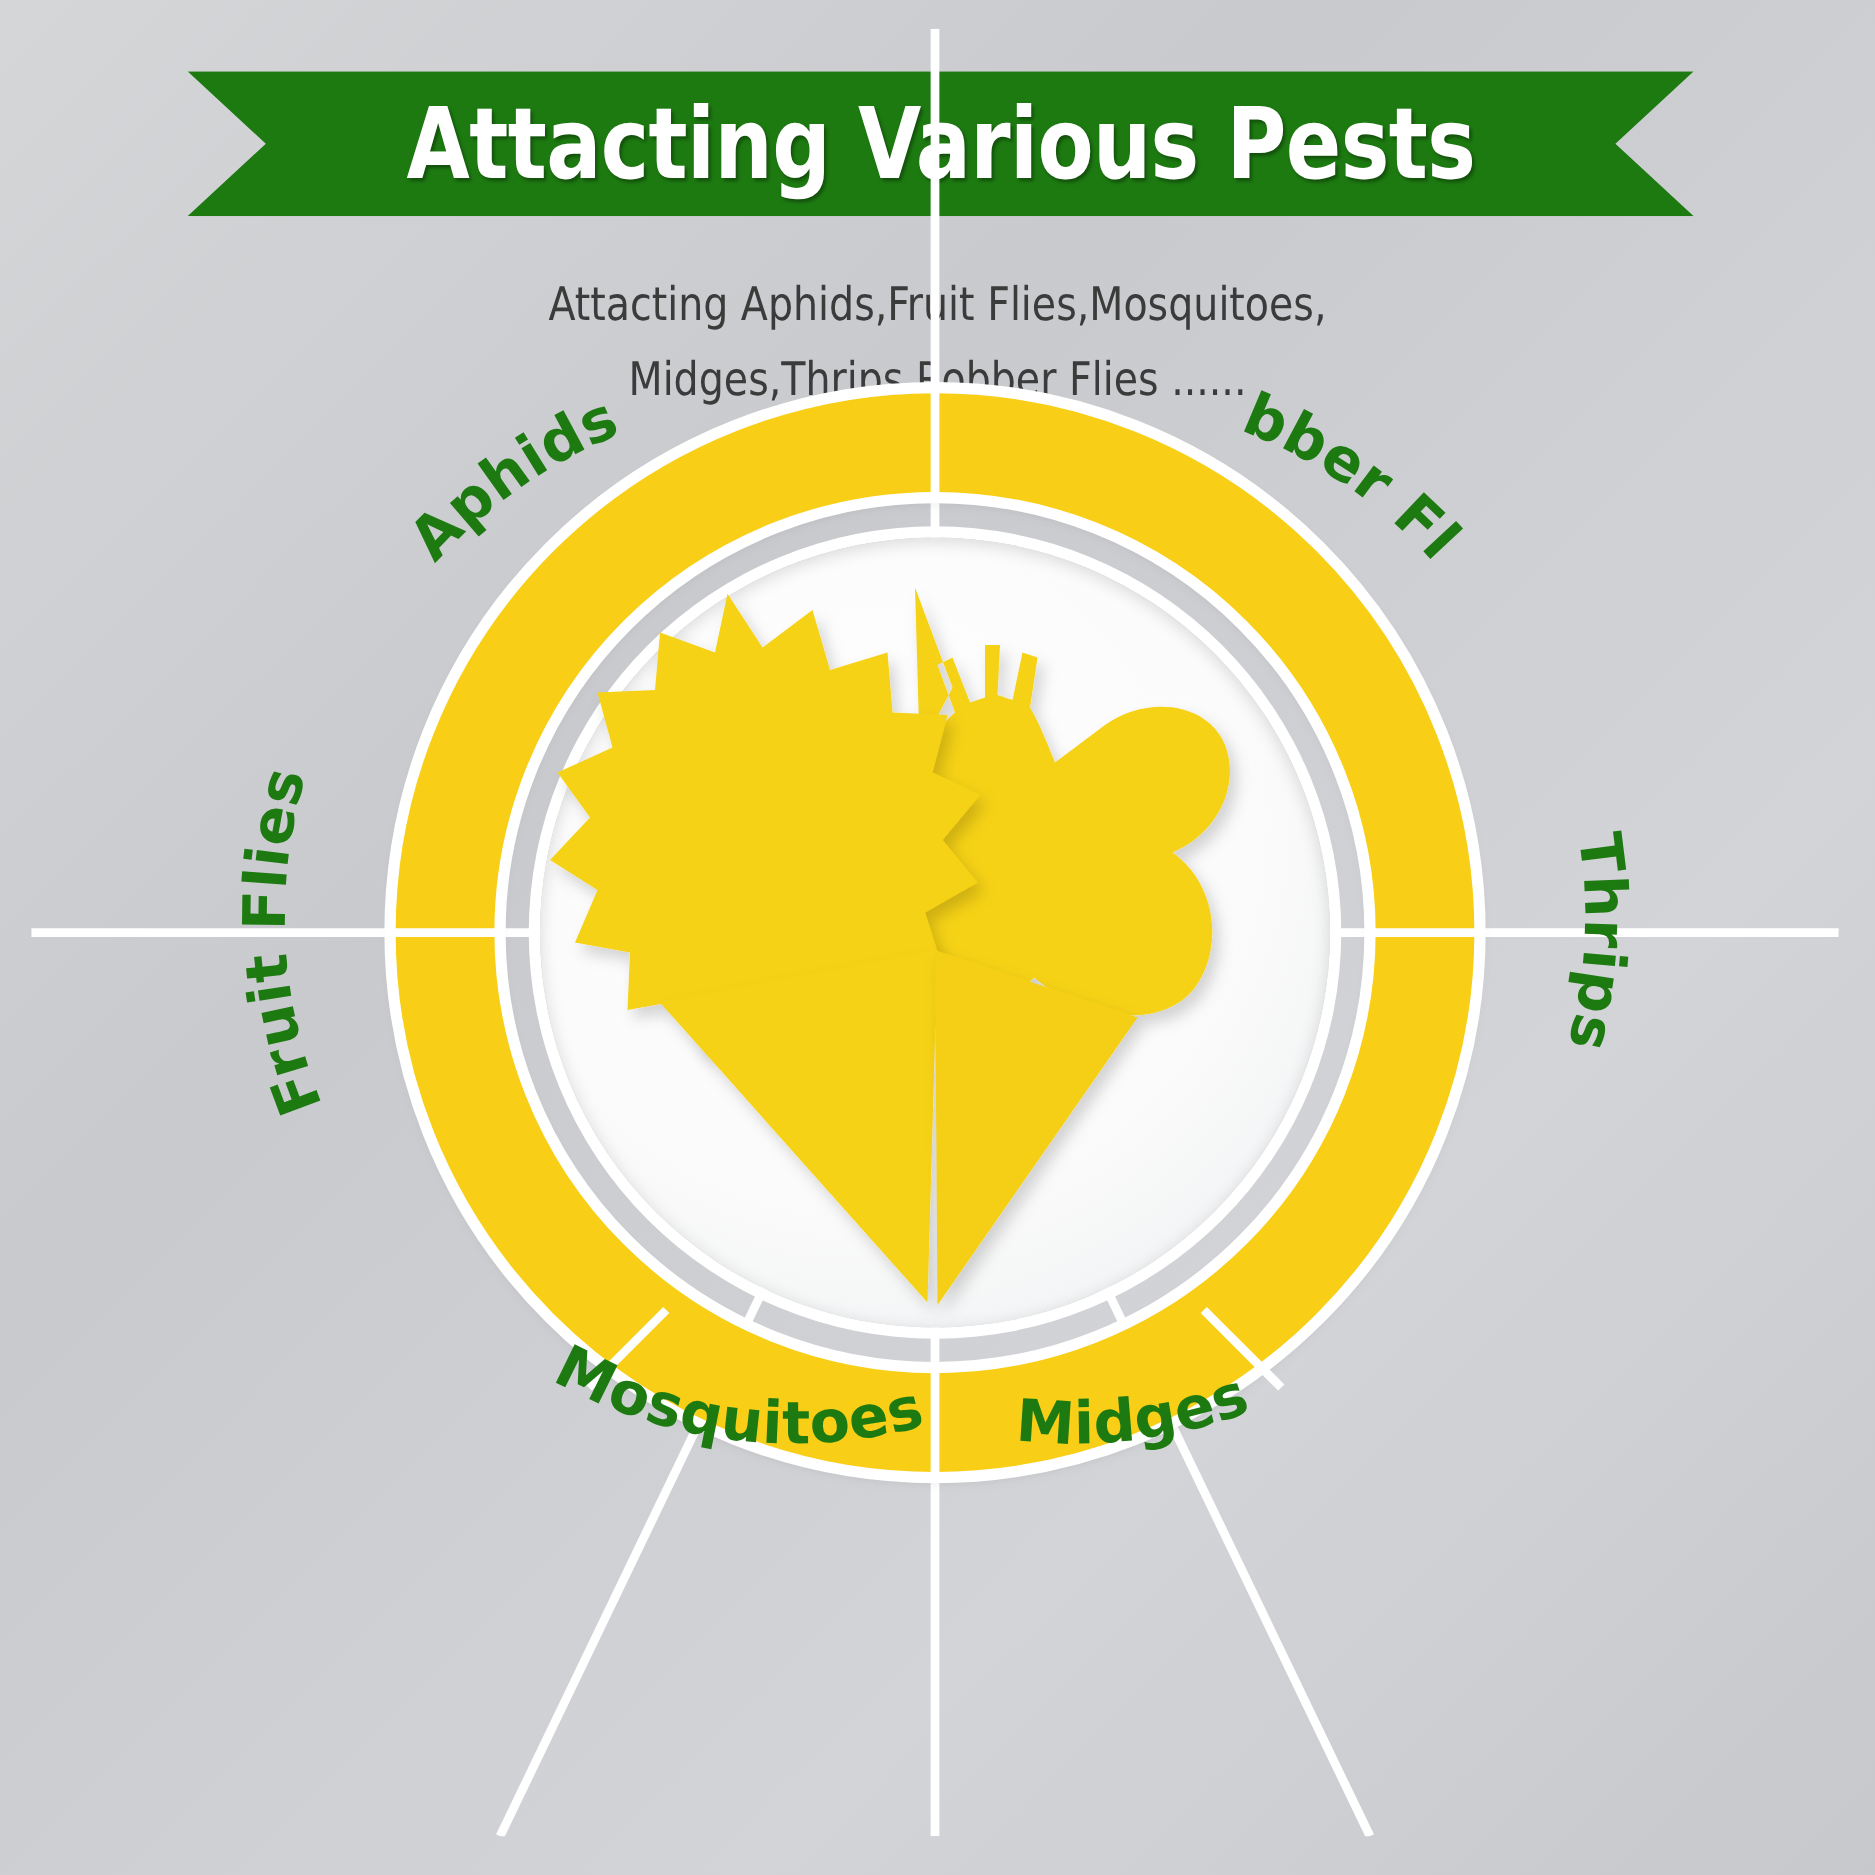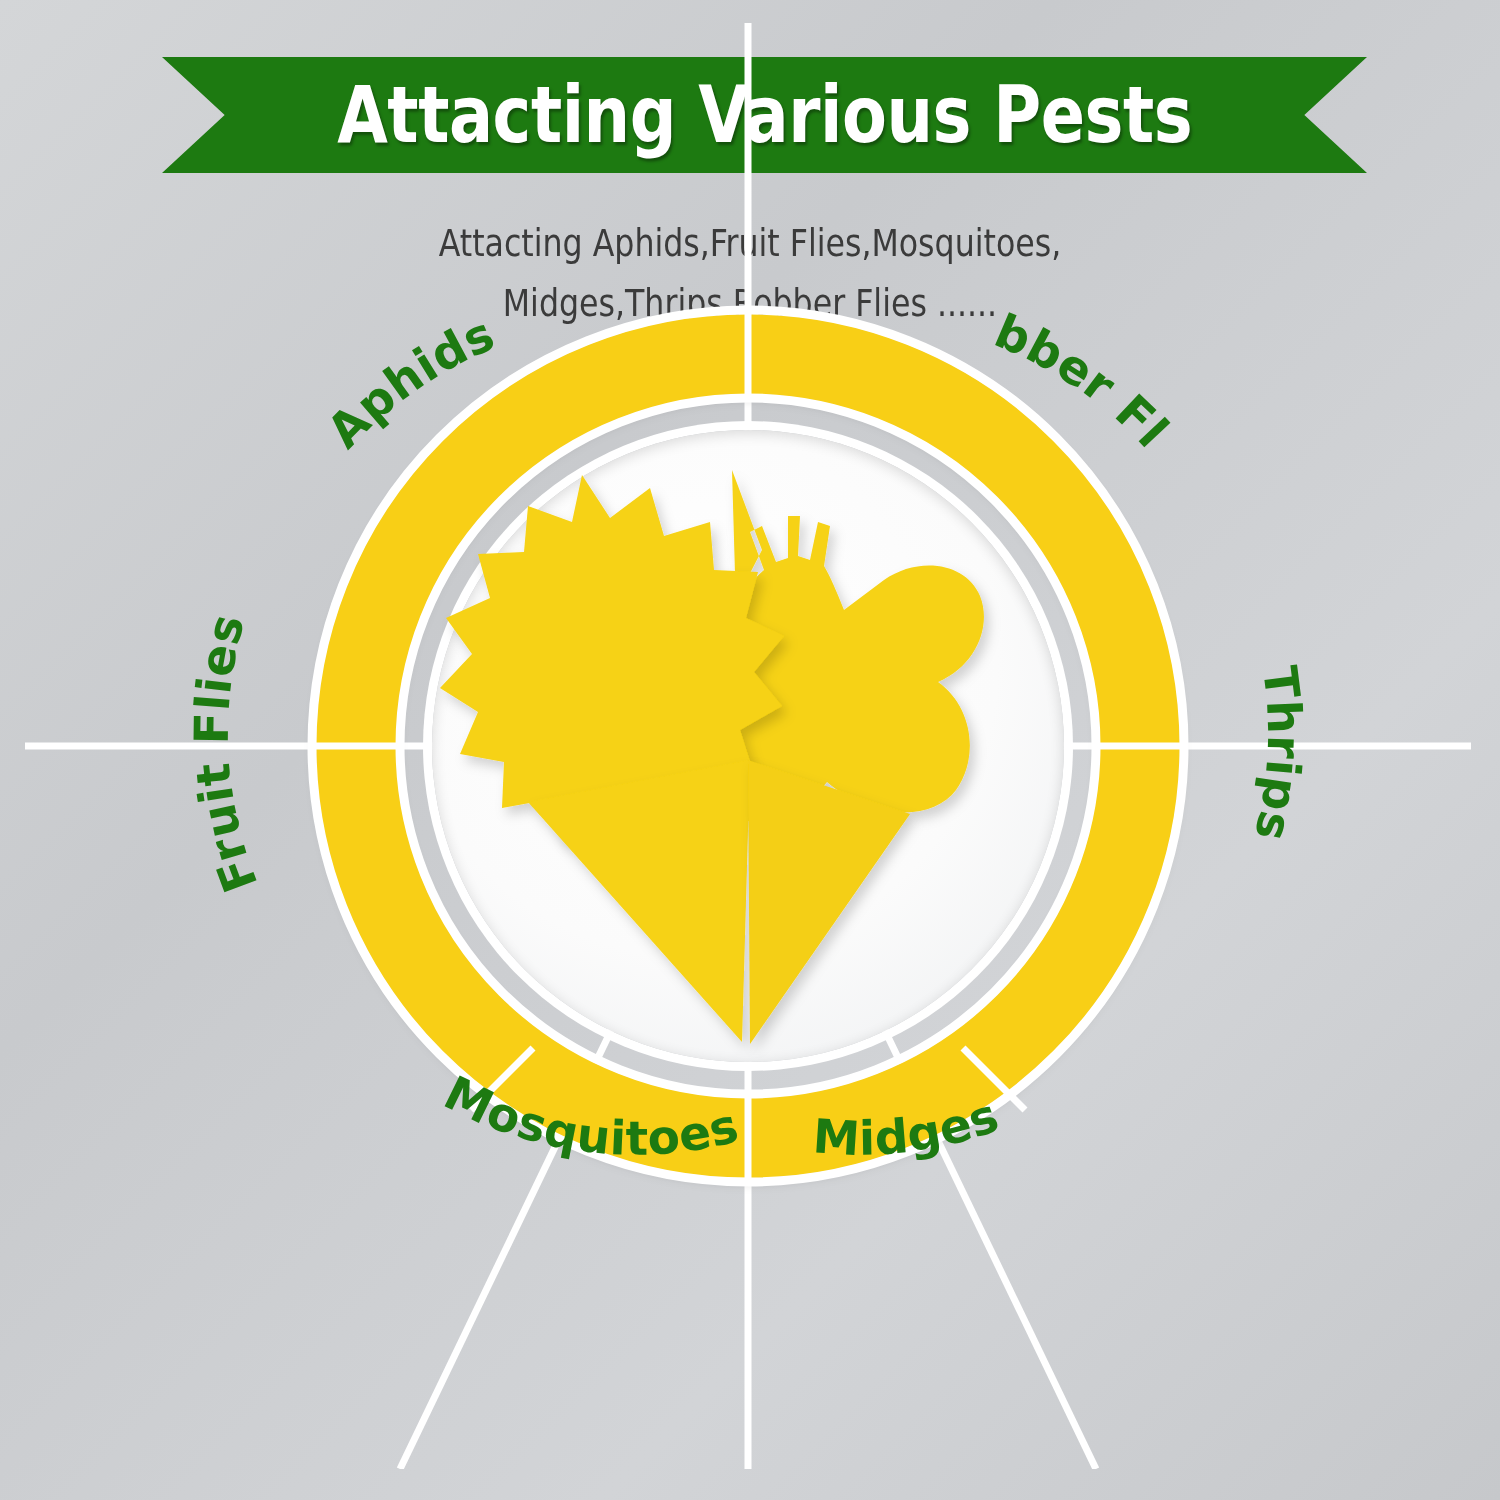--- a/index.html
+++ b/index.html
@@ -5,21 +5,21 @@
   html,body{margin:0;padding:0;}
   body{
     width:1500px;height:1500px;overflow:hidden;
     font-family:"Liberation Sans","DejaVu Sans",sans-serif;
     background:linear-gradient(135deg,#d4d6d8 0%,#c8cacd 35%,#d2d4d7 70%,#c6c8cb 100%);
     position:relative;
   }
 
   
   #title-ribbon{
-    position:absolute;left:162px;top:57px;width:1205px;height:116px;
+    position:absolute;left:150px;top:57px;width:1205px;height:116px;
     background:#1d7a11;
     -webkit-clip-path:polygon(0 0,100% 0,100% 0,94.8% 50%,100% 100%,0 100%,5.2% 50%);
     clip-path:polygon(0 0,100% 0,94.8% 50%,100% 100%,0 100%,5.2% 50%);
     display:flex;align-items:center;justify-content:center;
     filter:drop-shadow(3px 4px 4px rgba(0,0,0,.28));
   }
   #title-text{
     color:#ffffff;
     font-family:"DejaVu Sans Condensed","Liberation Sans Narrow","Liberation Sans",sans-serif;
     font-weight:bold;font-size:79px;letter-spacing:-0.5px;

